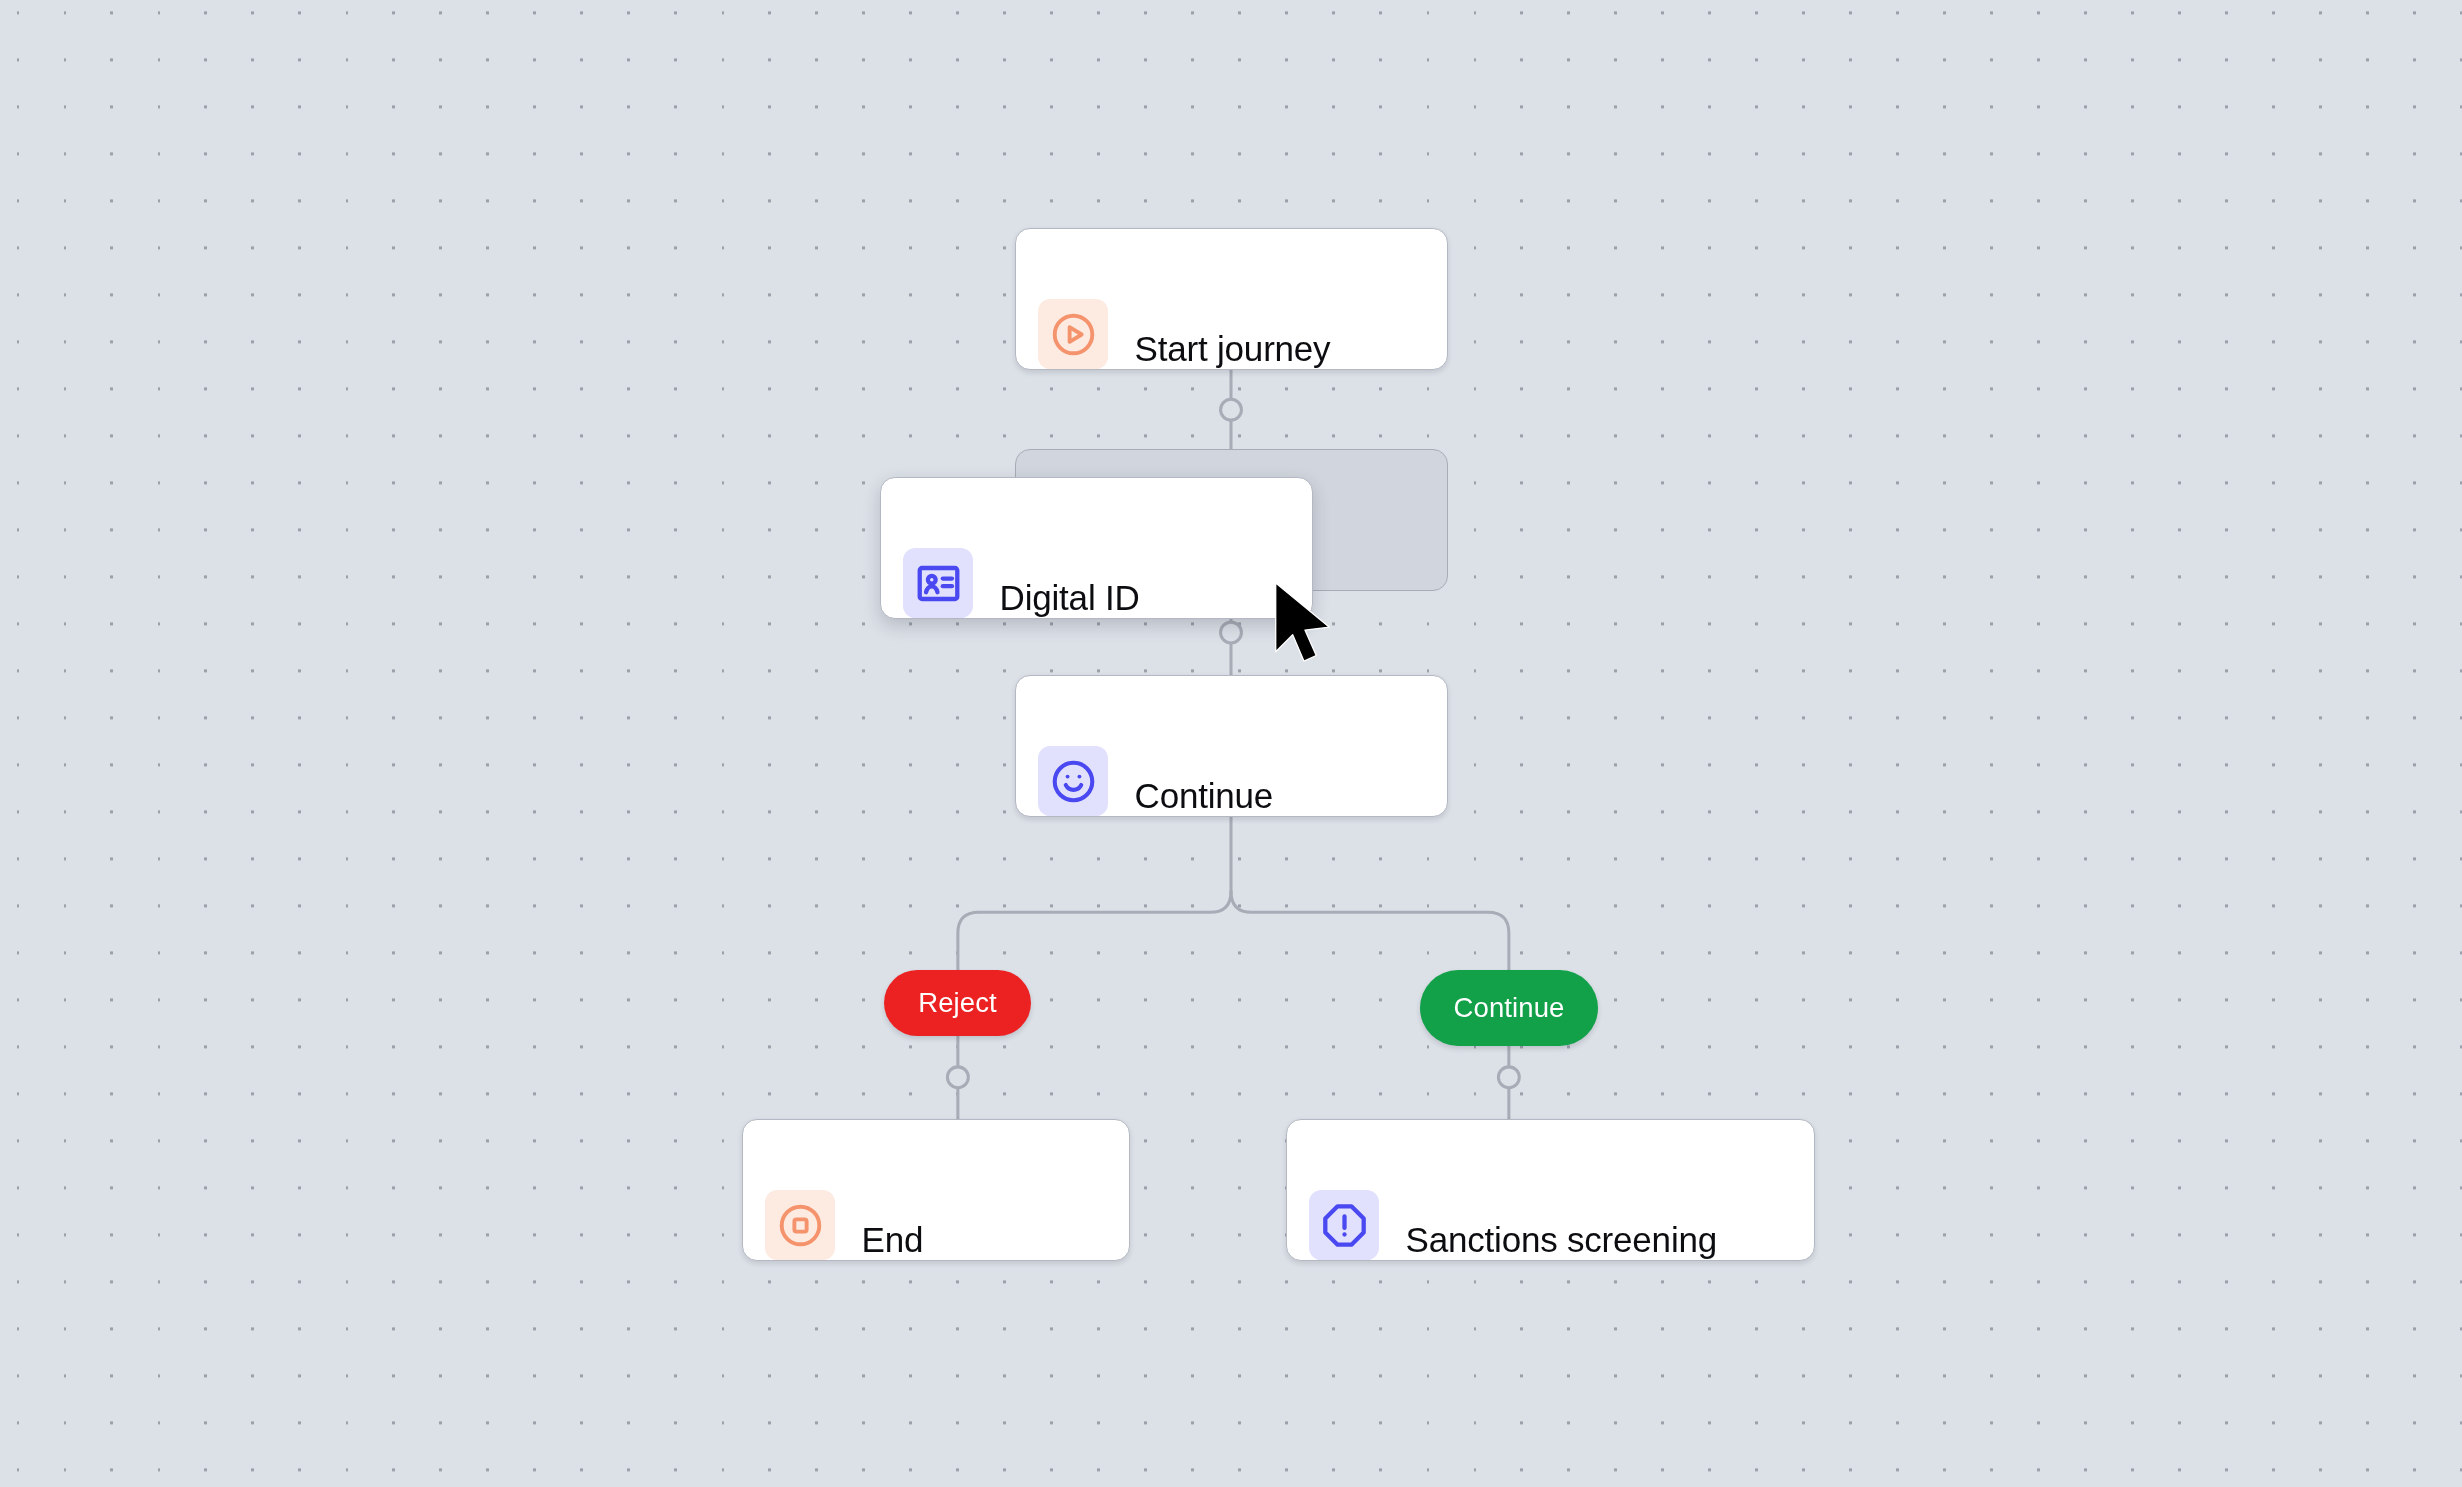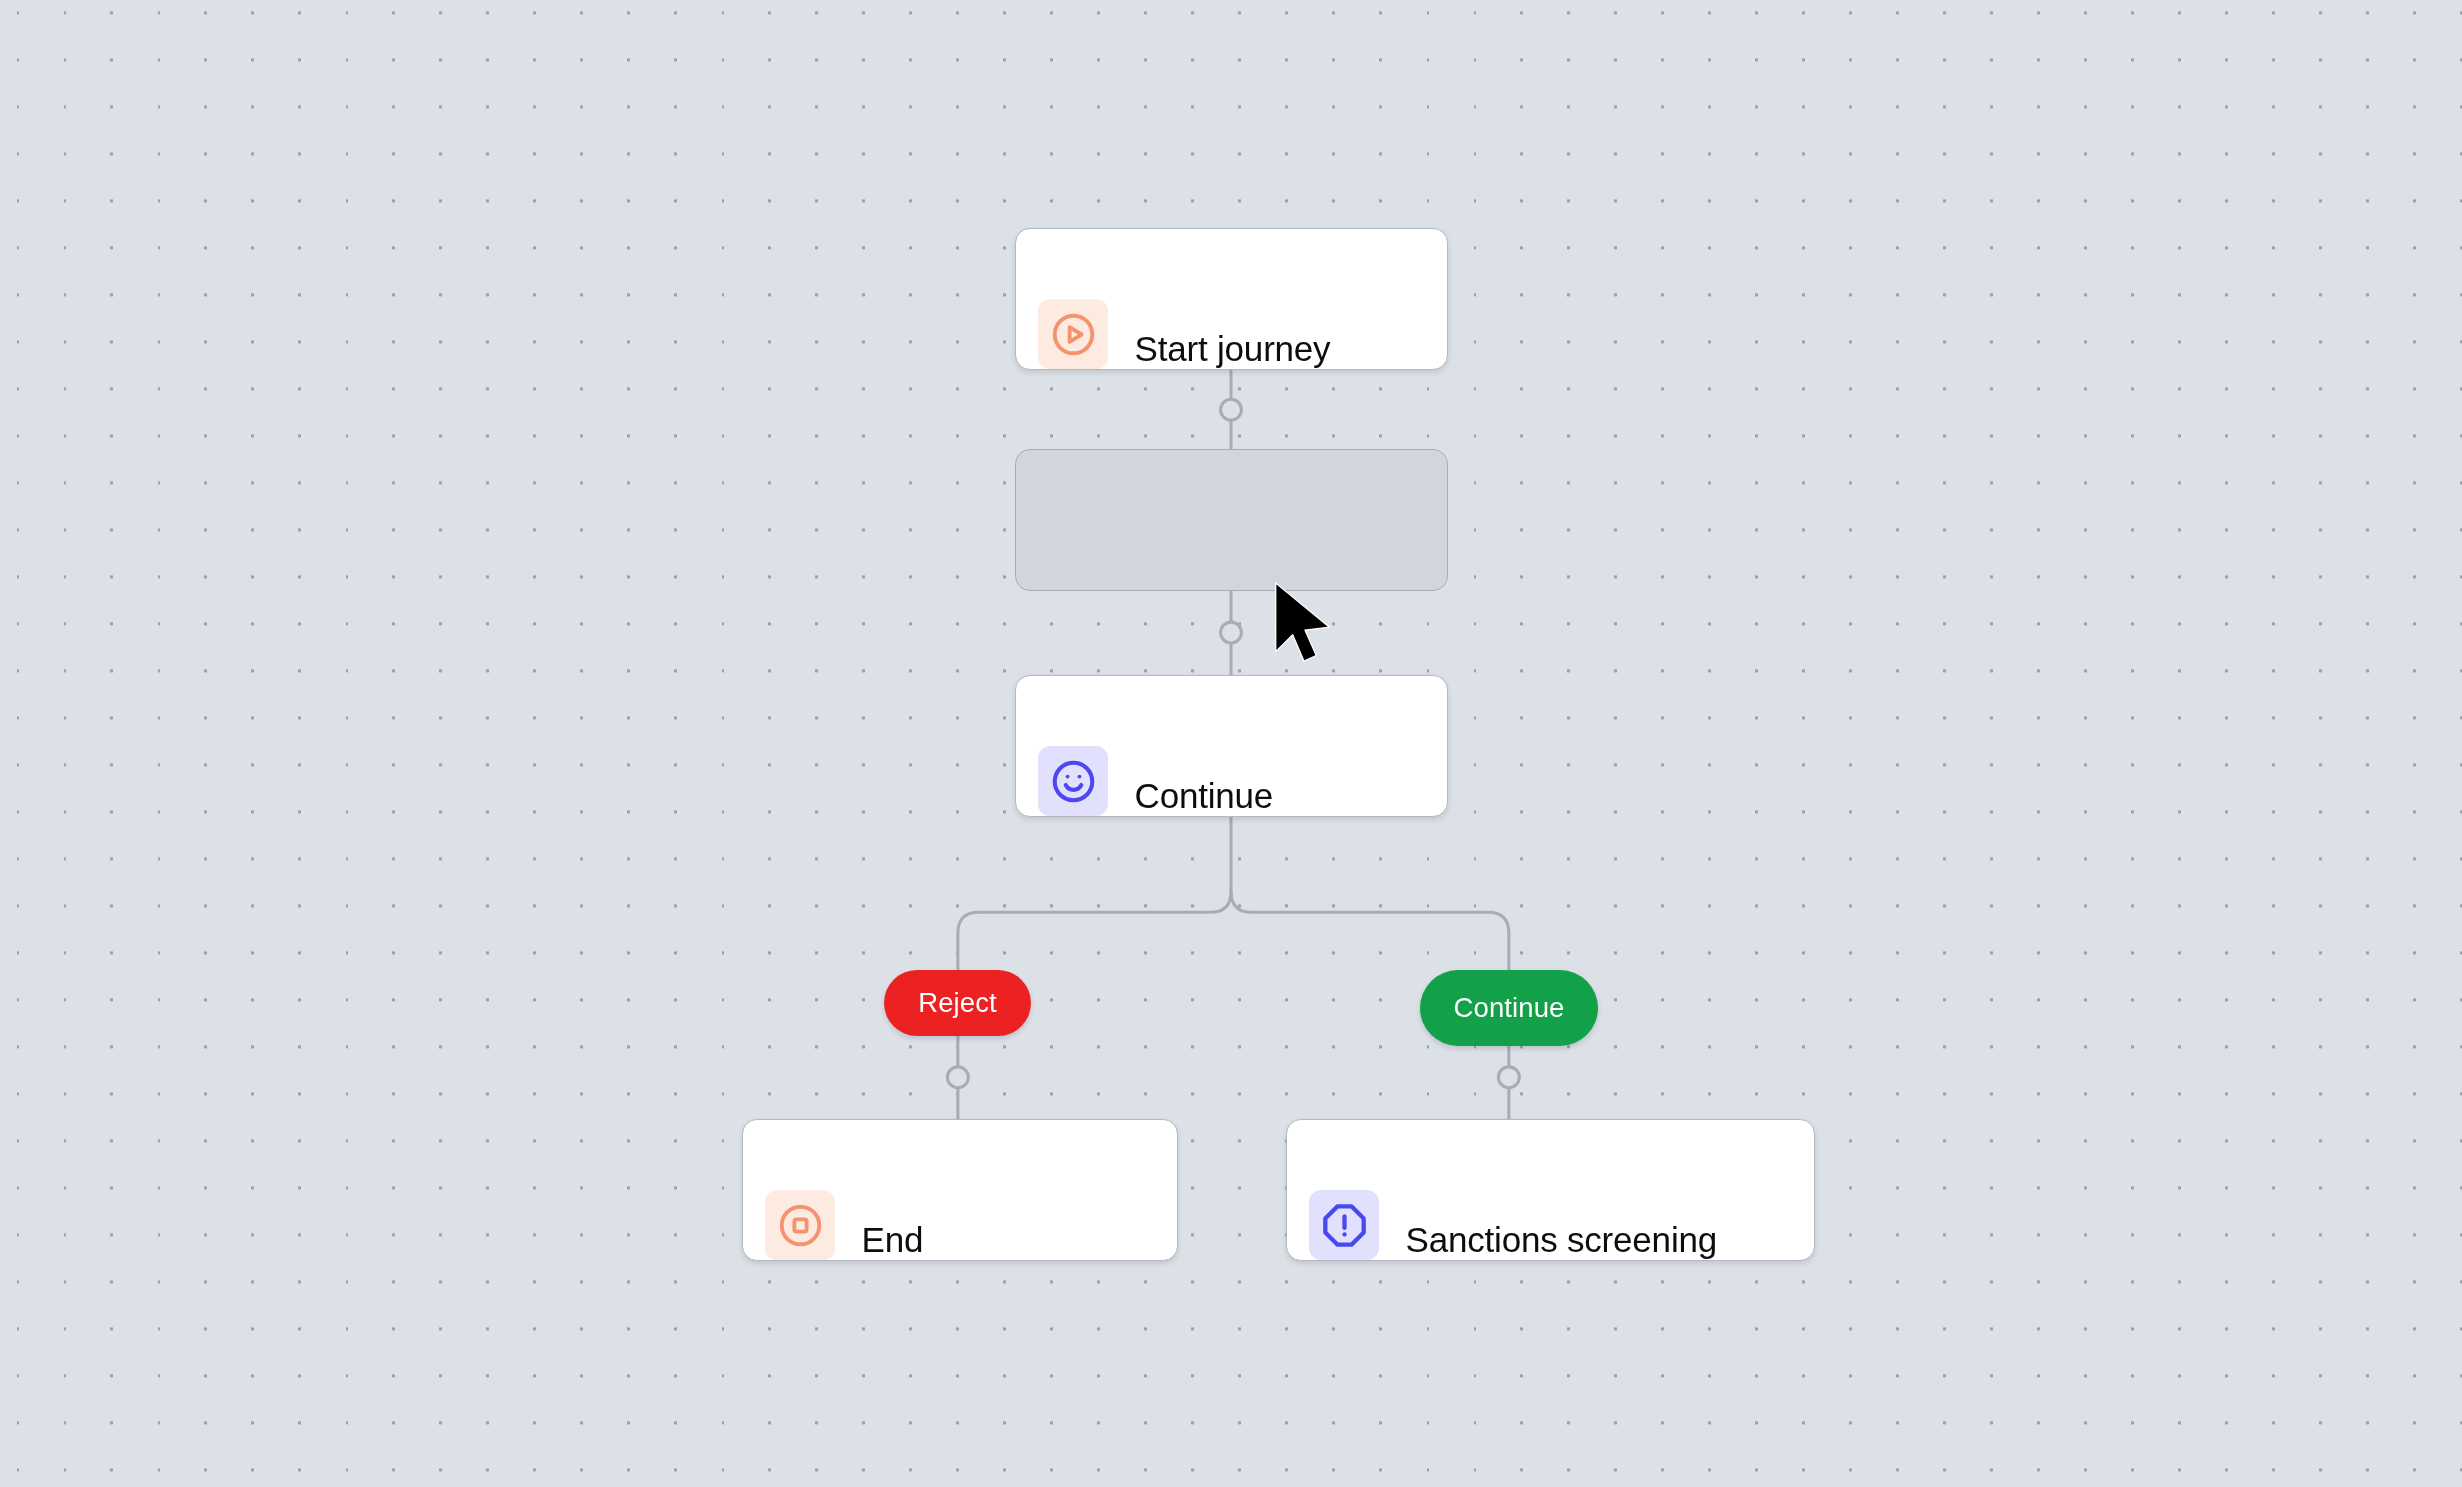--- a/index.html
+++ b/index.html
@@ -73,21 +73,21 @@
     margin-left: 26.6px;
     font-size: 35px;
     color: #0c0d10;
     letter-spacing: -0.2px;
     white-space: nowrap;
   }
 
   
   #node-start      { left: 1015px; top: 228px;  width: 433px; height: 142px; }
   #node-facematch  { left: 1015px; top: 675px;  width: 433px; height: 142px; }
-  #node-end        { left: 742px;  top: 1119px; width: 436px; height: 142px; }
+  #node-end        { left: 742px;  top: 1119px; width: 388px; height: 142px; }
   #node-sanctions  { left: 1267px; top: 1119px; width: 529px; height: 142px; margin-left: 19px; }
 
   
   #node-placeholder {
     position: absolute;
     left: 1015px;
     top: 449px;
     width: 433px;
     height: 142px;
     box-sizing: border-box;
@@ -166,20 +166,32 @@
   <div class="node" id="node-start">
     <div class="icon-tile tile-orange">
       <svg width="49" height="49" viewBox="0 0 24 24" fill="none" stroke="#f4936c" stroke-width="1.9" stroke-linecap="round" stroke-linejoin="round">
         <circle cx="12" cy="12" r="9.2"></circle>
         <path d="M10.1 8.4 L16 12 L10.1 15.6 Z"></path>
       </svg>
     </div>
     <div class="node-label">Start journey</div>
   </div>
 
+  <div class="node" id="node-digitalid">
+    <div class="icon-tile tile-indigo">
+      <svg width="49" height="49" viewBox="0 0 24 24" fill="none" stroke="#4a48f0" stroke-width="2.1" stroke-linecap="round" stroke-linejoin="round">
+        <rect x="2.8" y="4.4" width="18.4" height="15.2" rx="1.1"></rect>
+        <circle cx="8.7" cy="10.2" r="1.9"></circle>
+        <path d="M5.9 16.3 C6.4 14.2 7.5 13.4 8.7 13.4 C9.9 13.4 11 14.2 11.5 16.3"></path>
+        <line x1="14.1" y1="9.6" x2="18.6" y2="9.6"></line>
+        <line x1="14.1" y1="13.3" x2="18.6" y2="13.3"></line>
+      </svg>
+    </div>
+    <div class="node-label">Digital ID</div>
+  </div>
 
   <div class="node" id="node-facematch">
     <div class="icon-tile tile-indigo">
       <svg width="49" height="49" viewBox="0 0 24 24" fill="none" stroke="#4a48f0" stroke-width="2.0" stroke-linecap="round" stroke-linejoin="round">
         <circle cx="12" cy="12" r="9.2"></circle>
         <path d="M8.2 13.7 C9.1 15.4 10.4 16.1 12 16.1 C13.6 16.1 14.9 15.4 15.8 13.7"></path>
         <circle cx="9.1" cy="9.6" r="0.95" fill="#4a48f0" stroke="none"></circle>
         <circle cx="14.9" cy="9.6" r="0.95" fill="#4a48f0" stroke="none"></circle>
       </svg>
     </div>

